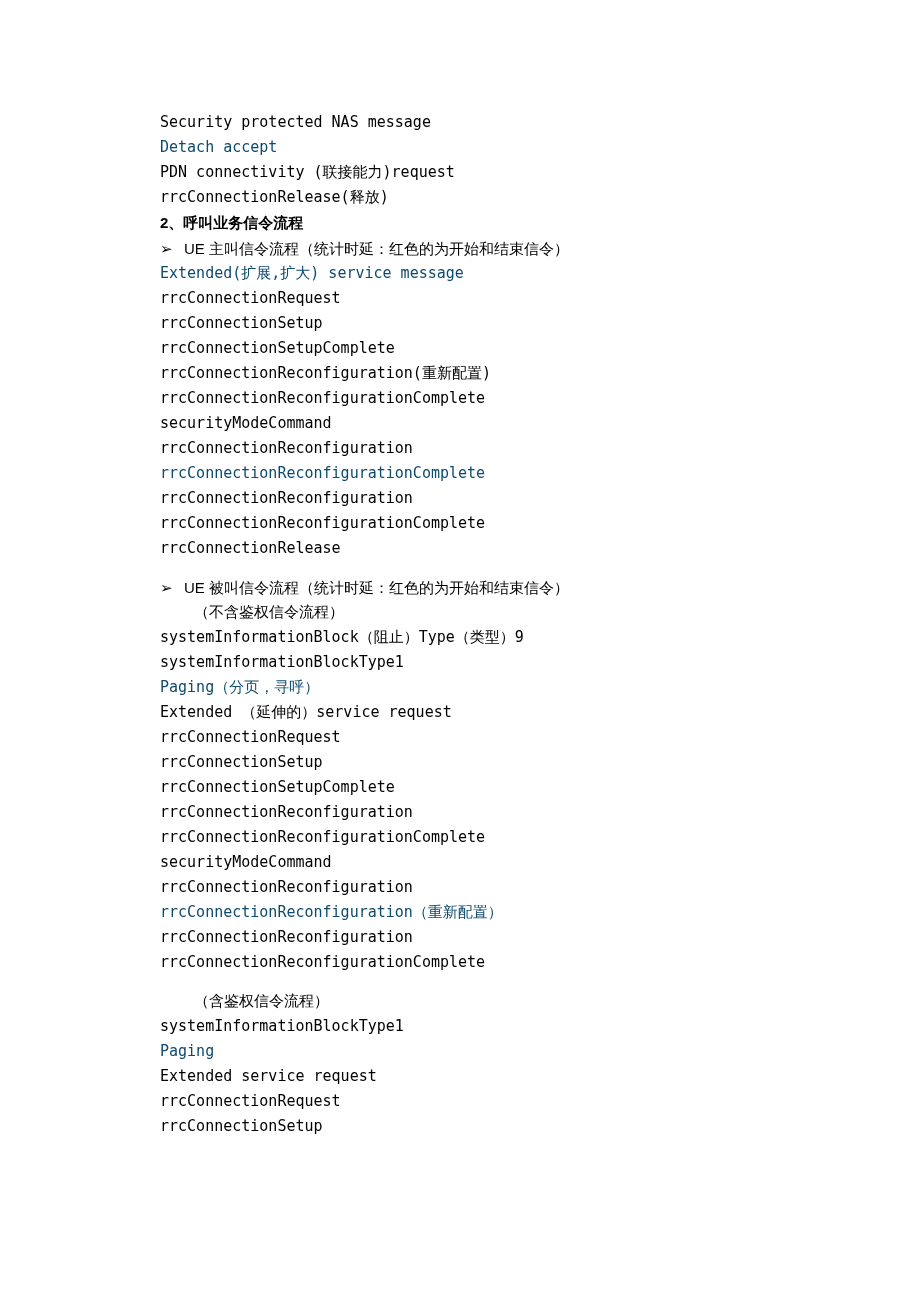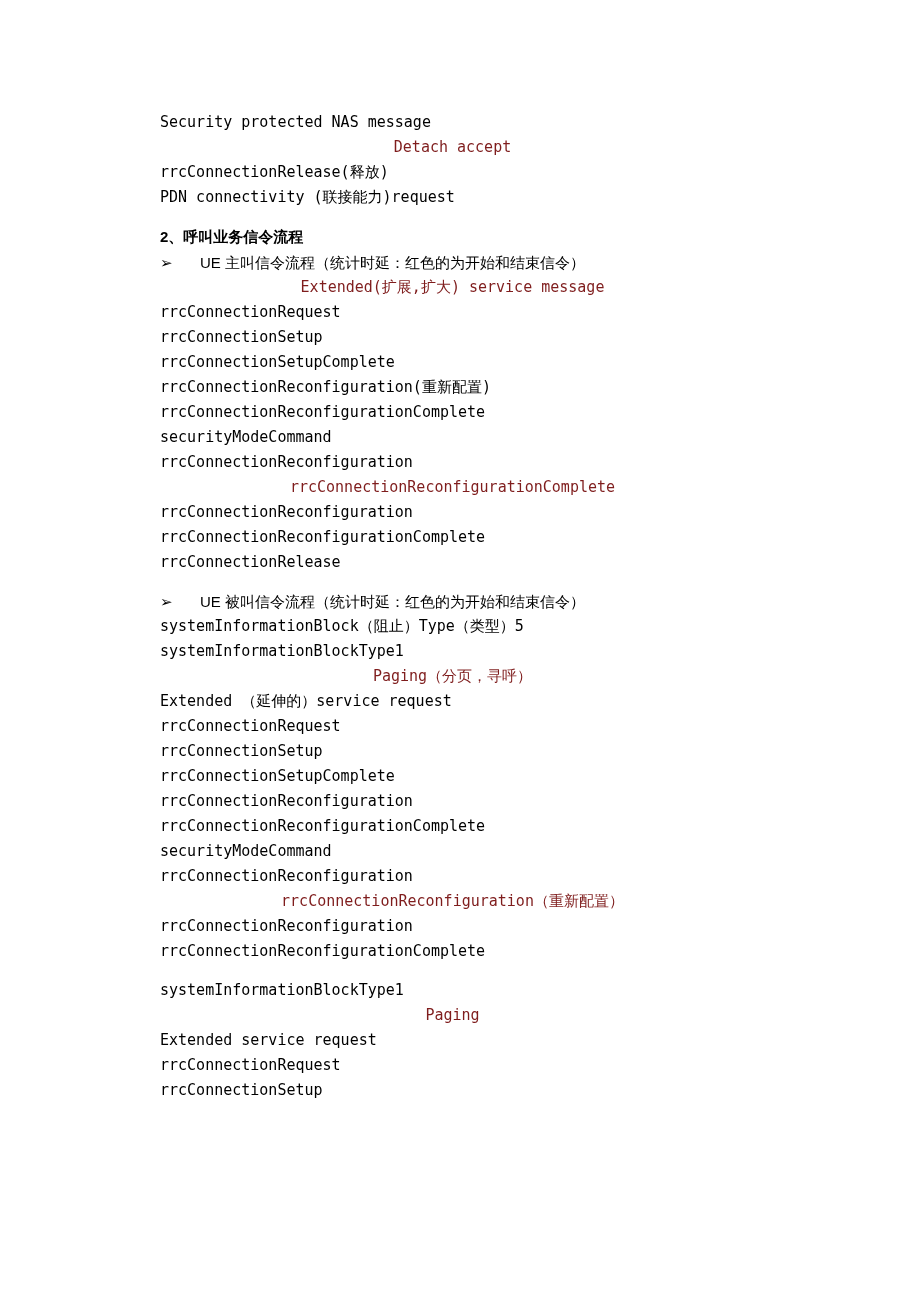--- a/index.html
+++ b/index.html
@@ -14,57 +14,55 @@
     box-sizing: border-box;
     width: 905px;
   }
   .line {
     font-size: 15px;
     line-height: 25px;
     color: #000;
     white-space: pre;
     font-family: "SimSun", "宋体", monospace;
   }
-  .red { color: #7f1d1d; text-align: center; }
+  .red { color: #0c4a6e; }
   .heading {
     font-family: "Microsoft YaHei", "SimHei", sans-serif;
     font-weight: bold;
     font-size: 15px;
     line-height: 26px;
-    margin-top: 14px;
   }
   .bullet-row {
     display: flex;
     align-items: baseline;
     font-size: 15px;
     line-height: 25px;
   }
   .bullet-symbol {
     font-family: "Arial", sans-serif;
     margin-right: 6px;
     width: 18px;
     display: inline-block;
   }
   .bullet-label {
     font-family: "Microsoft YaHei", "SimHei", sans-serif;
-    margin-left: 16px;
   }
   .mono { font-family: "SimSun", "宋体", monospace; }
   .indent { padding-left: 34px; }
   .spacer-small { height: 14px; }
 </style>
 </head>
 <body>
 
 <div class="page">
 
   <div class="line mono">Security protected NAS message</div>
   <div class="line mono red">Detach accept</div>
+  <div class="line mono">PDN connectivity (联接能力)request</div>
   <div class="line mono">rrcConnectionRelease(释放)</div>
-  <div class="line mono">PDN connectivity (联接能力)request</div>
 
   <div class="heading">2、呼叫业务信令流程</div>
 
   <div class="bullet-row">
     <span class="bullet-symbol">➢</span>
     <span class="bullet-label">
       <span>UE </span><span>主叫信令流程（统计时延：红色的为开始和结束信令）</span>
     </span>
   </div>
 
@@ -82,38 +80,40 @@
   <div class="line mono">rrcConnectionRelease</div>
 
   <div class="spacer-small"></div>
 
   <div class="bullet-row">
     <span class="bullet-symbol">➢</span>
     <span class="bullet-label">
       <span>UE </span><span>被叫信令流程（统计时延：红色的为开始和结束信令）</span>
     </span>
   </div>
+  <div class="line indent">（不含鉴权信令流程）</div>
 
-  <div class="line mono">systemInformationBlock（阻止）Type（类型）5</div>
+  <div class="line mono">systemInformationBlock（阻止）Type（类型）9</div>
   <div class="line mono">systemInformationBlockType1</div>
   <div class="line mono red">Paging（分页，寻呼）</div>
   <div class="line mono">Extended （延伸的）service request</div>
   <div class="line mono">rrcConnectionRequest</div>
   <div class="line mono">rrcConnectionSetup</div>
   <div class="line mono">rrcConnectionSetupComplete</div>
   <div class="line mono">rrcConnectionReconfiguration</div>
   <div class="line mono">rrcConnectionReconfigurationComplete</div>
   <div class="line mono">securityModeCommand</div>
   <div class="line mono">rrcConnectionReconfiguration</div>
   <div class="line mono red">rrcConnectionReconfiguration（重新配置）</div>
   <div class="line mono">rrcConnectionReconfiguration</div>
   <div class="line mono">rrcConnectionReconfigurationComplete</div>
 
   <div class="spacer-small"></div>
 
+  <div class="line indent">（含鉴权信令流程）</div>
 
   <div class="line mono">systemInformationBlockType1</div>
   <div class="line mono red">Paging</div>
   <div class="line mono">Extended service request</div>
   <div class="line mono">rrcConnectionRequest</div>
   <div class="line mono">rrcConnectionSetup</div>
 
 </div>
 
 </body></html>

